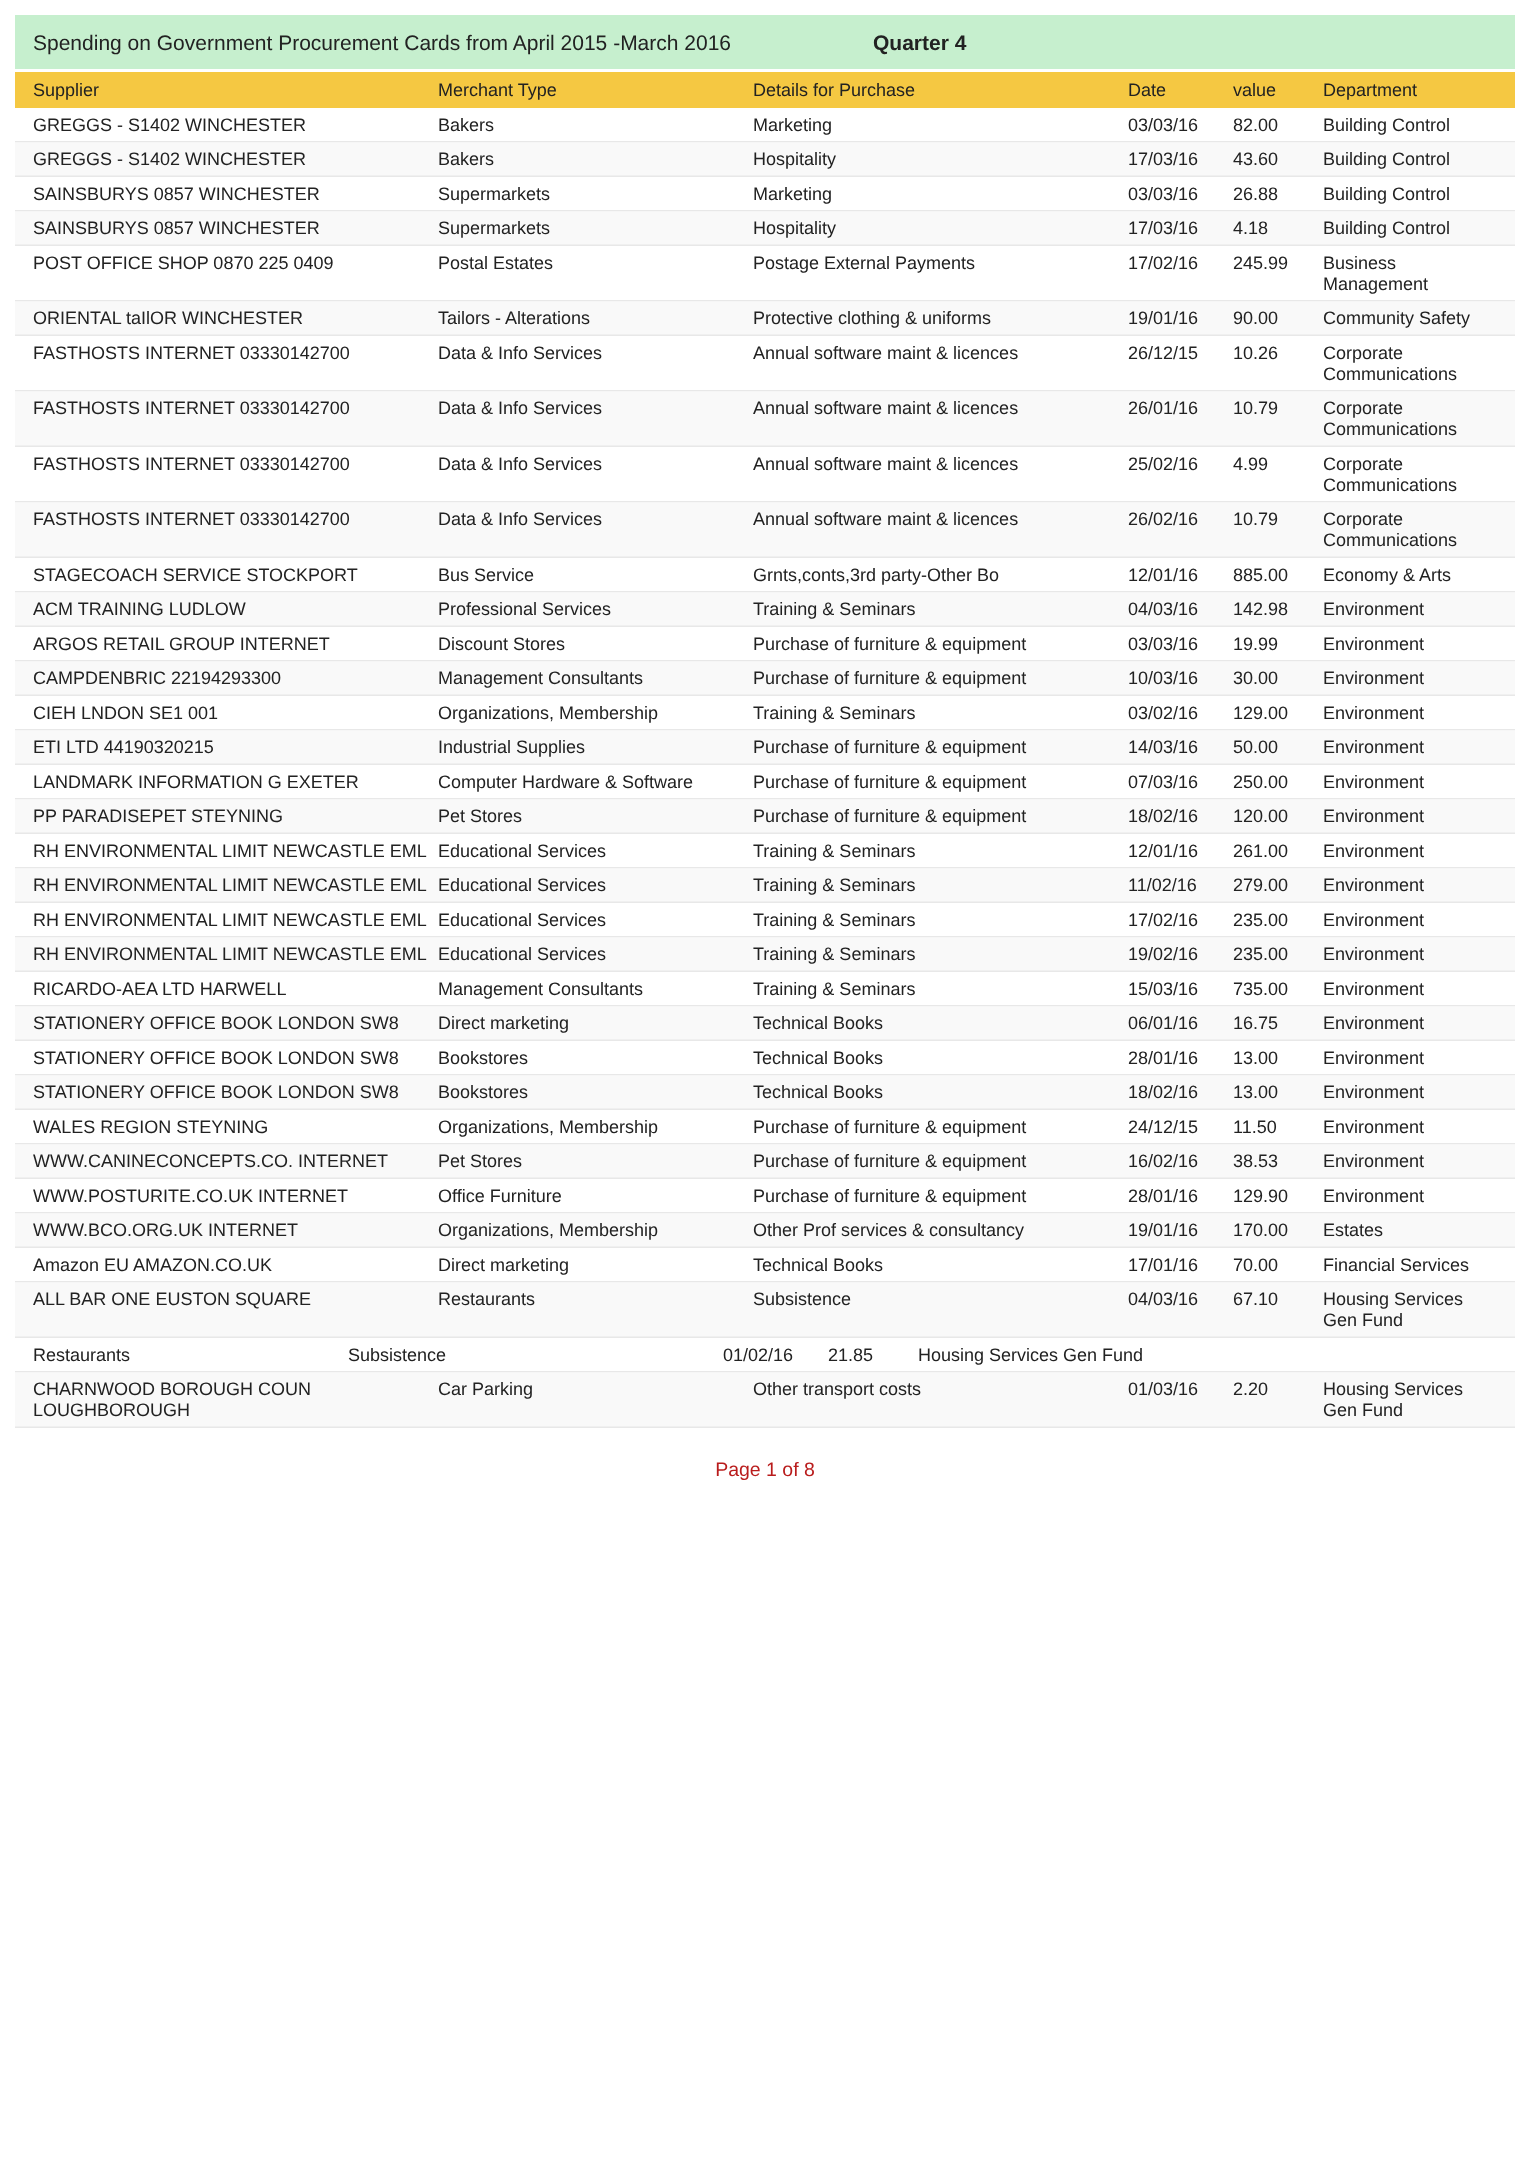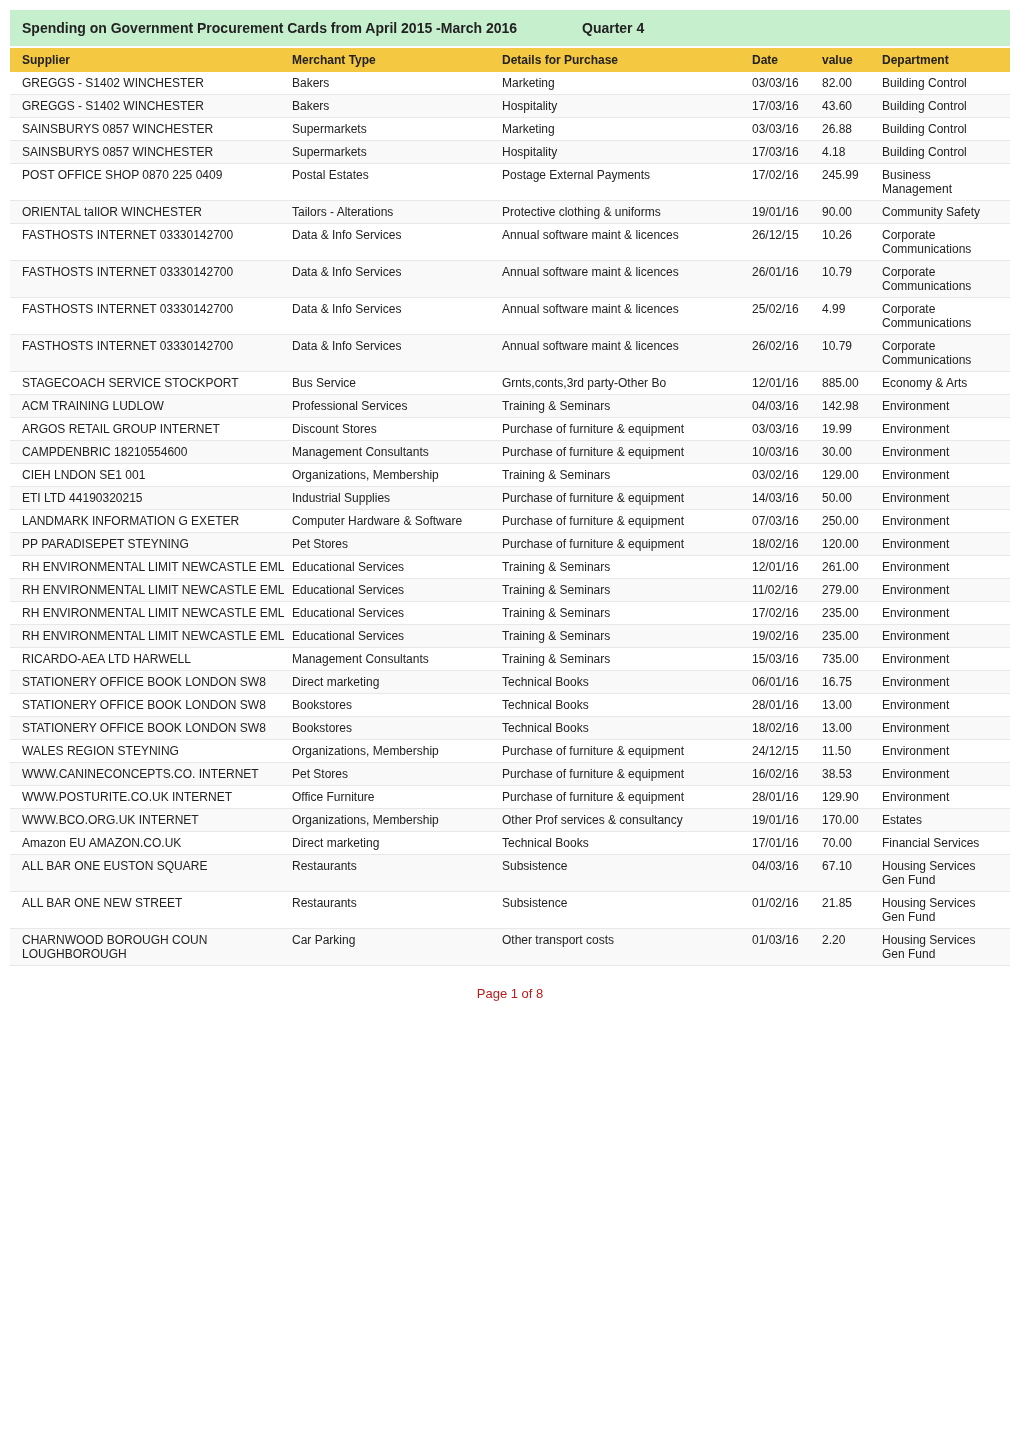--- a/index.html
+++ b/index.html
@@ -15,33 +15,33 @@
       padding: 10px 10px 30px 10px;
     }
     .header-row {
       display: flex;
       align-items: center;
       background: #c6efce;
       padding: 10px 12px;
       margin-bottom: 2px;
     }
     .header-title {
-      font-weight: bold;
+      font-weight: normal;
       font-size: 14px;
       flex: 0 0 560px;
     }
     .header-quarter {
       font-weight: bold;
       font-size: 14px;
     }
     .col-headers {
       display: flex;
       background: #f5c842;
       padding: 5px 12px;
-      font-weight: bold;
+      font-weight: normal;
       font-size: 12px;
       margin-bottom: 0;
     }
     .col-supplier { flex: 0 0 270px; }
     .col-merchant { flex: 0 0 210px; }
     .col-details  { flex: 0 0 250px; }
     .col-date     { flex: 0 0 70px; }
     .col-value    { flex: 0 0 60px; }
     .col-dept     { flex: 1; }
     .data-row {
@@ -176,21 +176,21 @@
   </div>
       <div class="data-row">
     <div class="col-supplier">ARGOS RETAIL GROUP  INTERNET</div>
     <div class="col-merchant">Discount Stores</div>
     <div class="col-details">Purchase of furniture &amp; equipment</div>
     <div class="col-date">03/03/16</div>
     <div class="col-value">19.99</div>
     <div class="col-dept">Environment</div>
   </div>
       <div class="data-row">
-    <div class="col-supplier">CAMPDENBRIC  18210554600</div>
+    <div class="col-supplier">CAMPDENBRIC  22194293300</div>
     <div class="col-merchant">Management Consultants</div>
     <div class="col-details">Purchase of furniture &amp; equipment</div>
     <div class="col-date">10/03/16</div>
     <div class="col-value">30.00</div>
     <div class="col-dept">Environment</div>
   </div>
       <div class="data-row">
     <div class="col-supplier">CIEH  LNDON SE1 001</div>
     <div class="col-merchant">Organizations, Membership</div>
     <div class="col-details">Training &amp; Seminars</div>
@@ -328,21 +328,20 @@
   </div>
       <div class="data-row">
     <div class="col-supplier">ALL BAR ONE  EUSTON SQUARE</div>
     <div class="col-merchant">Restaurants</div>
     <div class="col-details">Subsistence</div>
     <div class="col-date">04/03/16</div>
     <div class="col-value">67.10</div>
     <div class="col-dept">Housing Services  Gen Fund</div>
   </div>
       <div class="data-row">
-    <div class="col-supplier">ALL BAR ONE  NEW STREET</div>
     <div class="col-merchant">Restaurants</div>
     <div class="col-details">Subsistence</div>
     <div class="col-date">01/02/16</div>
     <div class="col-value">21.85</div>
     <div class="col-dept">Housing Services  Gen Fund</div>
   </div>
       <div class="data-row">
     <div class="col-supplier">CHARNWOOD BOROUGH COUN  LOUGHBOROUGH</div>
     <div class="col-merchant">Car Parking</div>
     <div class="col-details">Other transport costs</div>

